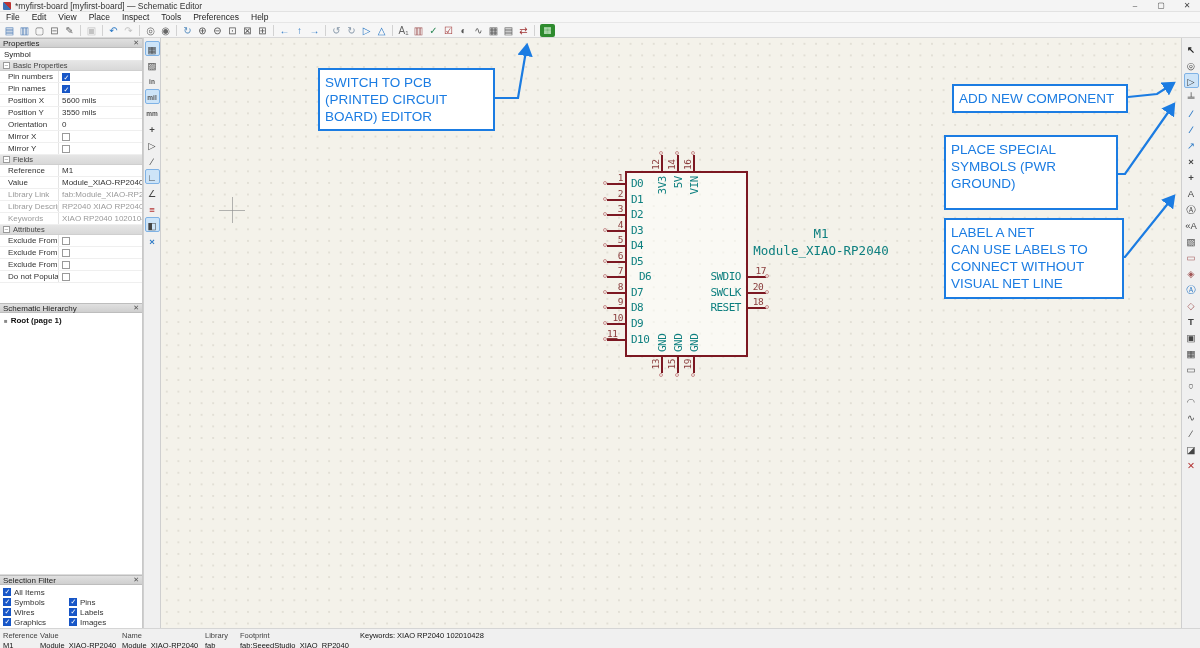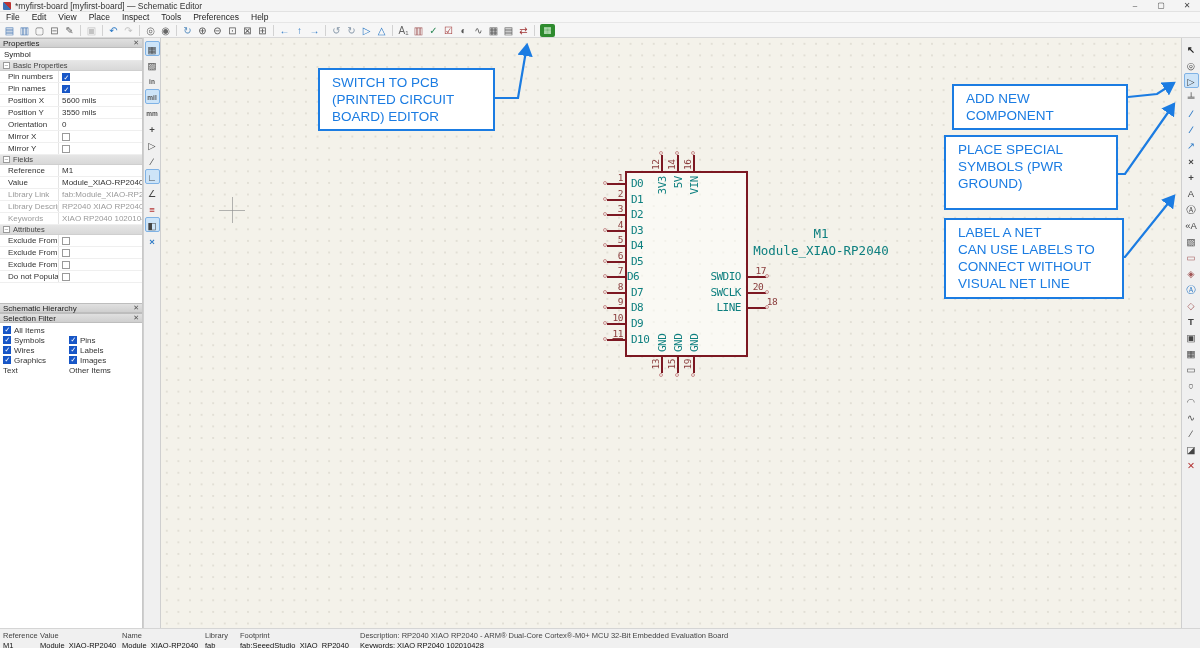--- a/index.html
+++ b/index.html
@@ -72,21 +72,21 @@
   .dot { position:absolute; width:4px; height:4px; border:1px solid #c98f8f; border-radius:50%; }
   .pin-num { position:absolute; font-family:"DejaVu Sans Mono",monospace; font-size:9.5px; color:#8a3c3c; letter-spacing:-0.5px; }
   .pin-name { position:absolute; font-family:"DejaVu Sans Mono",monospace; font-size:11px; color:#0d7f7f; letter-spacing:-0.5px; white-space:nowrap; }
   .vtext-up { transform:rotate(-90deg); transform-origin:left top; }          
   .vtext-down { transform:rotate(-90deg) translateX(-100%); transform-origin:left top; } 
 
   .ref-text { position:absolute; left:540px; top:188px; width:240px; text-align:center; font-size:12.5px; color:#0d7f7f; }
   .val-text { position:absolute; left:540px; top:205px; width:240px; text-align:center; font-size:12.5px; color:#0d7f7f; }
 
   
-  .callout { position:absolute; background:#fff; border:2px solid #1b7ce2; color:#1b7ce2; font-size:13.5px; line-height:1.27; padding:4px 12px; white-space:pre-line; }
+  .callout { position:absolute; background:#fff; border:2px solid #1b7ce2; color:#1b7ce2; font-size:13.5px; line-height:1.27; padding:4px 5px; white-space:pre-line; }
   svg.arrows { position:absolute; left:0; top:0; width:1020px; height:590px; pointer-events:none; }
   svg.arrows polyline { fill:none; stroke:#1b7ce2; stroke-width:2.2; }
 
   
   .statusbar { position:absolute; left:0; top:628px; width:1200px; height:20px; background:#f0f0f0; border-top:1px solid #d5d5d5; font-size:7.5px; color:#333; }
   .sb-col { position:absolute; top:2px; white-space:nowrap; }
   .sb-col .h { color:#444; margin-bottom:1px; }
   .sb-col .v { color:#111; }
 </style>
 </head>
@@ -356,20 +356,26 @@
 
           </span>
         </div>
       </div>
 
     <div class="filler"></div>
 
     <div class="panel-hdr">
       <span>Schematic Hierarchy</span>
       <span class="x">✕</span>
+    </div>
+    <div class="tree-area">
+      <div class="tree-item">
+        <span class="bullet">■</span>
+        <span>Root (page 1)</span>
+      </div>
     </div>
 
     <div class="panel-hdr">
       <span>Selection Filter</span>
       <span class="x">✕</span>
     </div>
     <div class="filt-area">
 
         <span class="filt-item wide">
           <span class="cb on"></span>
@@ -514,21 +520,21 @@
           <span class="pin-line-h"></span>
           <span class="dot" style="left:-4px; top:-3px;"></span>
           <span class="pin-num" style="left:0; top:-12px; width:16px; text-align:right;">6</span>
           <span class="pin-name" style="left:24px; top:-7px;">D5</span>
         </div>
 
         <div class="pin pin-left" style="left: 446px; top: 239.3px;">
           <span class="pin-line-h"></span>
           <span class="dot" style="left:-4px; top:-3px;"></span>
           <span class="pin-num" style="left:0; top:-12px; width:16px; text-align:right;">7</span>
-          <span class="pin-name" style="left:20px; top:-7px;">D6</span>
+          <span class="pin-name" style="left:32px; top:-7px;">D6</span>
         </div>
 
         <div class="pin pin-left" style="left: 446px; top: 254.85px;">
           <span class="pin-line-h"></span>
           <span class="dot" style="left:-4px; top:-3px;"></span>
           <span class="pin-num" style="left:0; top:-12px; width:16px; text-align:right;">8</span>
           <span class="pin-name" style="left:24px; top:-7px;">D7</span>
         </div>
 
         <div class="pin pin-left" style="left: 446px; top: 270.4px;">
@@ -541,21 +547,21 @@
         <div class="pin pin-left" style="left: 446px; top: 285.95px;">
           <span class="pin-line-h"></span>
           <span class="dot" style="left:-4px; top:-3px;"></span>
           <span class="pin-num" style="left:0; top:-12px; width:16px; text-align:right;">10</span>
           <span class="pin-name" style="left:24px; top:-7px;">D9</span>
         </div>
 
         <div class="pin pin-left" style="left: 446px; top: 301.5px;">
           <span class="pin-line-h"></span>
           <span class="dot" style="left:-4px; top:-3px;"></span>
-          <span class="pin-num" style="left:0; top:-12px; width:16px; text-align:right;text-decoration:underline;">11</span>
+          <span class="pin-num" style="left:0; top:-12px; width:16px; text-align:left;text-decoration:underline;">11</span>
           <span class="pin-name" style="left:24px; top:-7px;">D10</span>
         </div>
       </div>
 
     <div>
 
         <div class="pin pin-right" style="left: 587px; top: 239.3px;">
           <span class="pin-line-h"></span>
           <span class="dot" style="left:17px; top:-3px;"></span>
           <span class="pin-num" style="left:2px; top:-12px; width:16px; text-align:right;">17</span>
@@ -565,22 +571,22 @@
         <div class="pin pin-right" style="left: 587px; top: 254.85px;">
           <span class="pin-line-h"></span>
           <span class="dot" style="left:17px; top:-3px;"></span>
           <span class="pin-num" style="left:2px; top:-12px; width:16px; text-align:center;">20</span>
           <span class="pin-name" style="left:-77px; top:-7px; width:70px; text-align:right;">SWCLK</span>
         </div>
 
         <div class="pin pin-right" style="left: 587px; top: 270.4px;">
           <span class="pin-line-h"></span>
           <span class="dot" style="left:17px; top:-3px;"></span>
-          <span class="pin-num" style="left:2px; top:-12px; width:16px; text-align:center;margin-left:14px;">18</span>
-          <span class="pin-name" style="left:-77px; top:-7px; width:70px; text-align:right;">LINE</span>
+          <span class="pin-num" style="left:2px; top:-12px; width:16px; text-align:center;">18</span>
+          <span class="pin-name" style="left:-77px; top:-7px; width:70px; text-align:right;">RESET</span>
         </div>
       </div>
 
     <div>
 
         <div class="pin pin-top" style="left: 501px; top: 117px;">
           <span class="pin-line-v"></span>
           <span class="dot" style="left:-3px; top:-4px;"></span>
           <span class="pin-num vtext-up" style="left:-12px; top:15px;">12</span>
           <span class="pin-name vtext-down" style="left:-6px; top:21px;">3V3</span>
@@ -668,18 +674,17 @@
     </div>
     <div class="sb-col" style="left:205px;">
       <div class="h">Library</div>
         <div class="v">fab</div>
     </div>
     <div class="sb-col" style="left:240px;">
       <div class="h">Footprint</div>
         <div class="v">fab:SeeedStudio_XIAO_RP2040</div>
     </div>
     <div class="sb-col" style="left:360px;">
-      <div class="h">Description: RP2040 XIAO RP2040 - ARM® Dual-Core Cortex®-M0+ MCU 32-Bit Embedded Evaluation Board</div>
         <div class="v">Keywords: XIAO RP2040 102010428</div>
     </div>
   </div>
 
 </div>
 
 </body></html>

